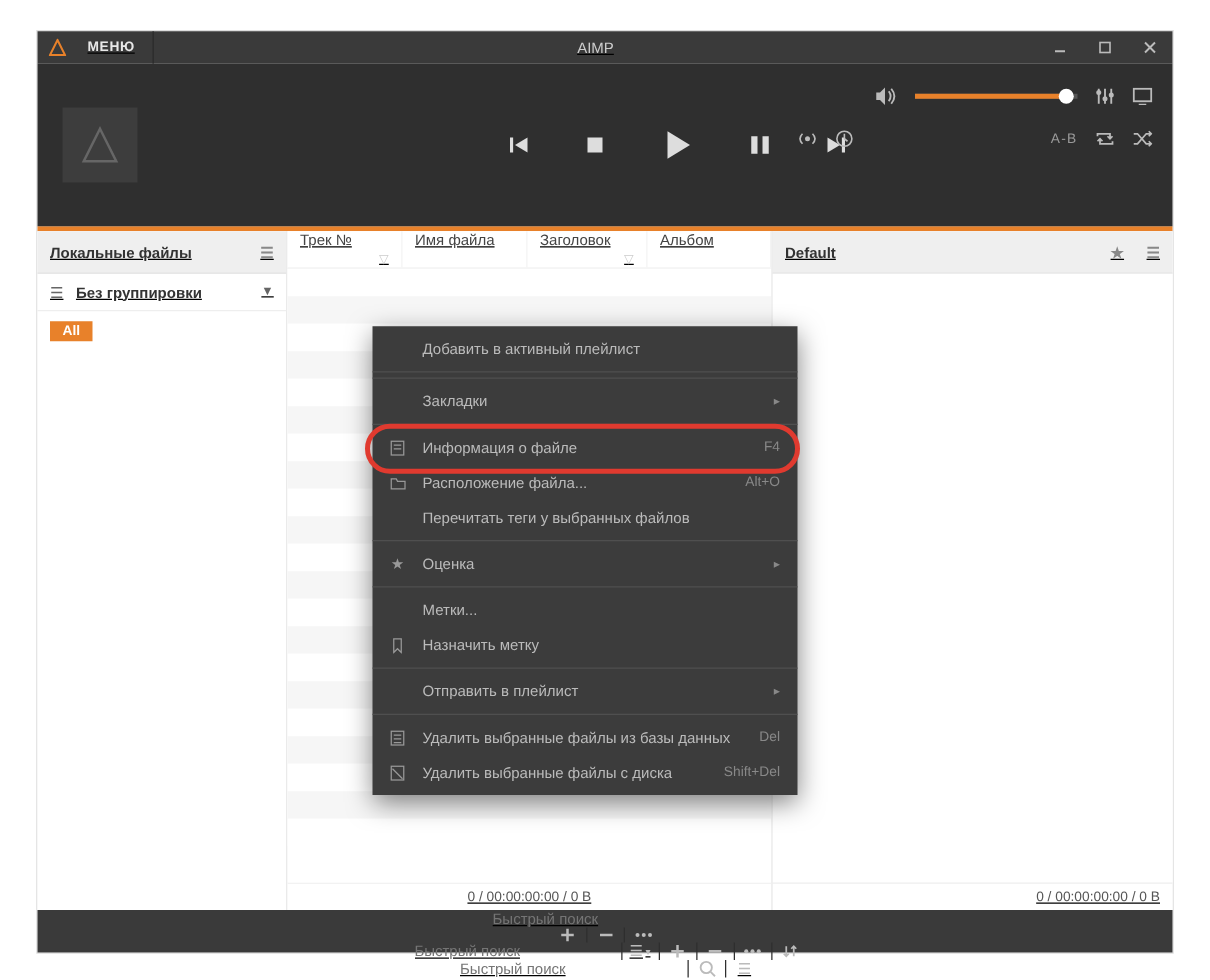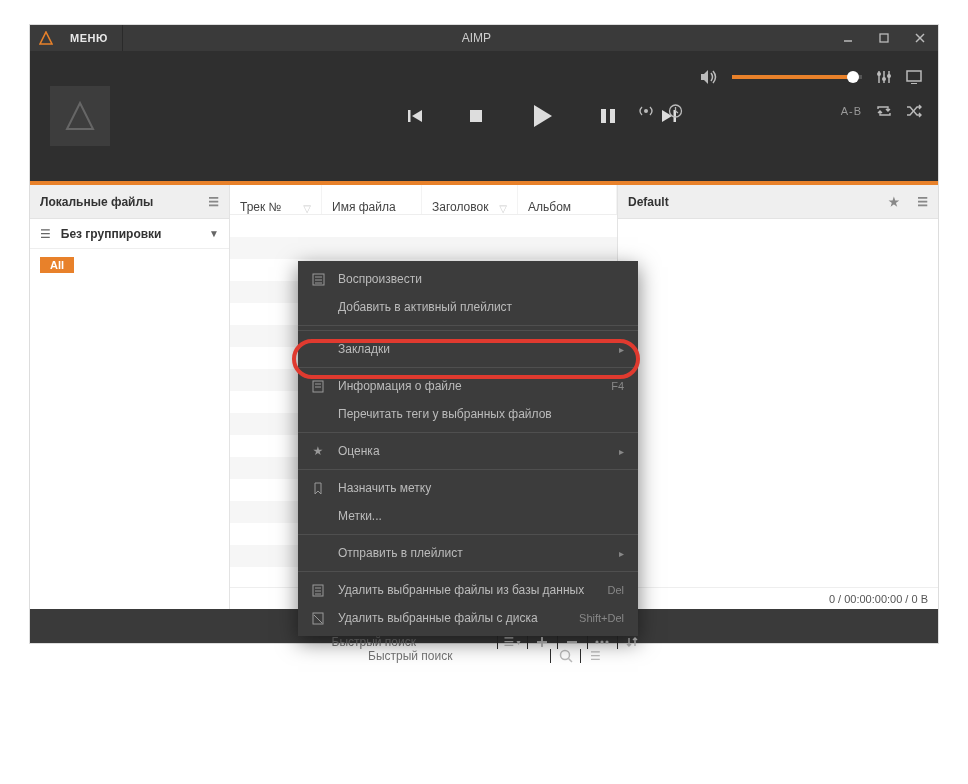--- a/index.html
+++ b/index.html
@@ -1,17 +1,17 @@
 <!DOCTYPE html>
 <html><head>
 <meta charset="utf-8">
 <style>
 * { margin: 0; padding: 0; box-sizing: border-box; font-family: "Segoe UI", Arial, sans-serif; }
 body { background: #fff; width: 968px; height: 784px; overflow: hidden; position: relative; }
-.app { position: absolute; left: 30px; top: 25px; width: 908px; height: 618px; background: #fff; display: flex; flex-direction: column; box-shadow: 0 0 0 1px #ddd; }
+.app { position: absolute; left: 30px; top: 25px; width: 908px; height: 737px; background: #fff; display: flex; flex-direction: column; box-shadow: 0 0 0 1px #ddd; text-decoration: underline; }
 .titlebar { height: 26px; background: #3a3a3a; display: flex; align-items: center; color: #bbb; font-size: 12px; }
 .titlebar .logo-sm { width: 20px; height: 20px; margin-left: 6px; display: flex; align-items: center; justify-content: center; }
 .titlebar .menu-btn { padding: 0 14px; height: 100%; display: flex; align-items: center; cursor: pointer; color: #e8e8e8; font-size: 11px; font-weight: 600; letter-spacing: 0.5px; border-right: 1px solid #2a2a2a; }
 .titlebar .title { flex: 1; text-align: center; color: #ccc; font-size: 12px; }
 .titlebar .win-ctrls { display: flex; }
 .titlebar .win-ctrls > div { width: 36px; height: 26px; display: flex; align-items: center; justify-content: center; cursor: pointer; color: #bbb; }
 .player { height: 130px; background: #2f2f2f; display: flex; align-items: center; position: relative; gap: 36px; }
 .player .artwork { width: 60px; height: 60px; background: #3d3d3d; margin-left: 20px; display: flex; align-items: center; justify-content: center; }
 .player .ctrls { flex: 1; display: flex; align-items: center; justify-content: center; gap: 42px; }
 .player .ctrls .pbtn { color: #ddd; cursor: pointer; display: flex; align-items: center; justify-content: center; }
@@ -27,21 +27,21 @@
 .left-pane { width: 200px; border-right: 1px solid #e3e3e3; display: flex; flex-direction: column; }
 .pane-head { height: 34px; background: #efefef; border-bottom: 1px solid #e3e3e3; display: flex; align-items: center; padding: 0 10px; font-size: 12px; color: #333; font-weight: 600; gap: 8px; }
 .pane-head .flex { flex: 1; }
 .grouping { height: 30px; display: flex; align-items: center; padding: 0 10px; font-size: 12px; color: #333; gap: 10px; border-bottom: 1px solid #eee; }
 .grouping .burger { cursor: pointer; color:#666;}
 .grouping .label { flex: 1; font-weight: 600; }
 .grouping .caret { cursor: pointer; font-size: 10px; color: #666; }
 .all-tag { margin: 8px 10px; display: inline-block; background: #e8812a; color: #fff; font-size: 11px; padding: 2px 10px; font-weight: 600; }
 .center-pane { flex: 1; display: flex; flex-direction: column; border-right: 1px solid #e3e3e3; min-width: 0; position: relative; }
 .col-headers { height: 30px; display: flex; align-items: center; background: #fff; border-bottom: 1px solid #eee; font-size: 12px; color: #444; }
-.col-headers .col { padding: 0 10px; display: flex; align-items: flex-end; gap: 2px; height: 100%; border-right: 1px solid #f3f3f3; }
+.col-headers .col { padding: 0 10px; display: flex; align-items: flex-start; gap: 2px; height: 100%; border-right: 1px solid #f3f3f3; flex-direction: column; }
 .col-headers .col .filt { color: #ccc; font-size: 10px; margin-left: auto; }
 .tracklist { flex: 1; background: #fff; position: relative; overflow: hidden; }
 .tracklist .stripe { height: 22px; }
 .tracklist .stripe:nth-child(odd) { background: #fff; }
 .tracklist .stripe:nth-child(even) { background: #f6f6f6; }
 .center-status { height: 22px; display: flex; align-items: center; justify-content: center; font-size: 11px; color: #555; border-top: 1px solid #eee; background: #fff; }
 .right-pane { width: 320px; display: flex; flex-direction: column; }
 .right-pane .body { flex: 1; background: #fff; }
 .right-status { height: 22px; display: flex; align-items: center; justify-content: flex-end; padding: 0 10px; font-size: 11px; color: #555; border-top: 1px solid #eee; }
 .bottom { height: 34px; background: #3a3a3a; display: flex; align-items: center; color: #bbb; font-size: 12px; flex-direction: column; }
@@ -326,31 +326,20 @@
             <line x1="9.5" y1="9.5" x2="13" y2="13" stroke="currentColor" stroke-width="1.5"></line>
           </svg>
         </div>
       <div class="ibtn">☰</div>
     </div>
   </div>
 </div>
 
 <div class="ctx">
   <div class="item">
-    <span class="ico">
-        <svg width="13" height="13">
-          <rect x="1" y="1" width="11" height="11" fill="none" stroke="currentColor"></rect>
-          <line x1="3" y1="4" x2="10" y2="4" stroke="currentColor"></line>
-          <line x1="3" y1="7" x2="10" y2="7" stroke="currentColor"></line>
-          <line x1="3" y1="10" x2="10" y2="10" stroke="currentColor"></line>
-        </svg>
-      </span>
-    <span>Воспроизвести</span>
-  </div>
-  <div class="item">
       <span>Добавить в активный плейлист</span>
     </div>
   <div class="sep"></div>
   <div class="sep"></div>
   <div class="item">
       <span>Закладки</span>
       <span class="arrow">▸</span>
     </div>
   <div class="sep"></div>
   <div class="item">
@@ -358,40 +347,49 @@
         <svg width="12" height="13">
           <rect x="1" y="1" width="10" height="11" fill="none" stroke="currentColor"></rect>
           <line x1="3" y1="4" x2="9" y2="4" stroke="currentColor"></line>
           <line x1="3" y1="7" x2="9" y2="7" stroke="currentColor"></line>
         </svg>
       </span>
     <span>Информация о файле</span>
       <span class="shortcut">F4</span>
   </div>
   <div class="item">
+    <span class="ico">
+        <svg width="13" height="11">
+          <path d="M1 2 L5 2 L6 4 L12 4 L12 10 L1 10 Z" fill="none" stroke="currentColor"></path>
+        </svg>
+      </span>
+    <span>Расположение файла...</span>
+      <span class="shortcut">Alt+O</span>
+  </div>
+  <div class="item">
       <span>Перечитать теги у выбранных файлов</span>
     </div>
   <div class="sep"></div>
   <div class="item">
     <span class="ico">★</span>
     <span>Оценка</span>
       <span class="arrow">▸</span>
   </div>
   <div class="sep"></div>
   <div class="item">
+      <span>Метки...</span>
+    </div>
+  <div class="item">
     <span class="ico">
         <svg width="10" height="13">
           <path d="M2 1 L8 1 L8 12 L5 9 L2 12 Z" fill="none" stroke="currentColor"></path>
         </svg>
       </span>
     <span>Назначить метку</span>
   </div>
-  <div class="item">
-      <span>Метки...</span>
-    </div>
   <div class="sep"></div>
   <div class="item">
       <span>Отправить в плейлист</span>
       <span class="arrow">▸</span>
     </div>
   <div class="sep"></div>
   <div class="item">
     <span class="ico">
         <svg width="12" height="13">
           <rect x="1" y="1" width="10" height="11" fill="none" stroke="currentColor"></rect>

